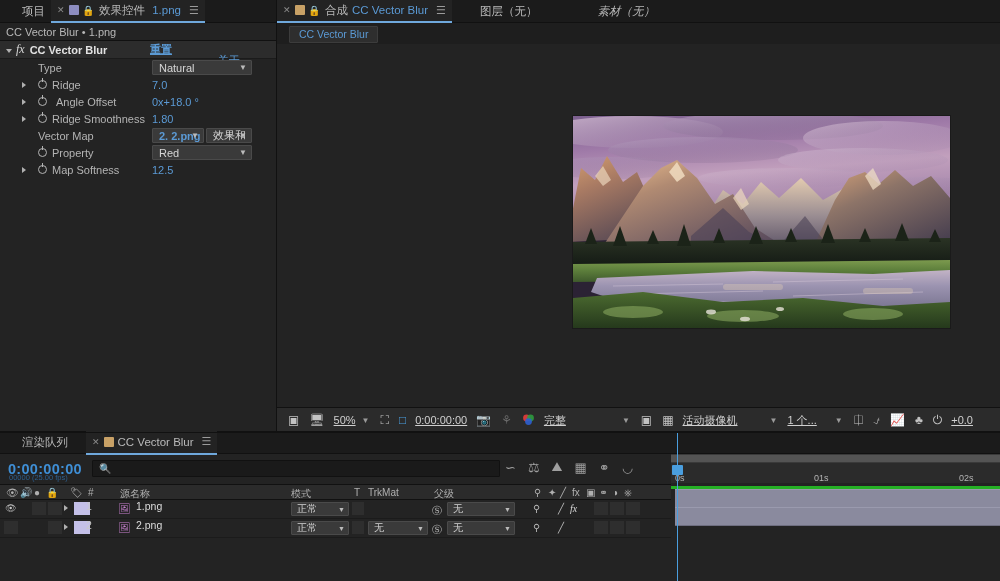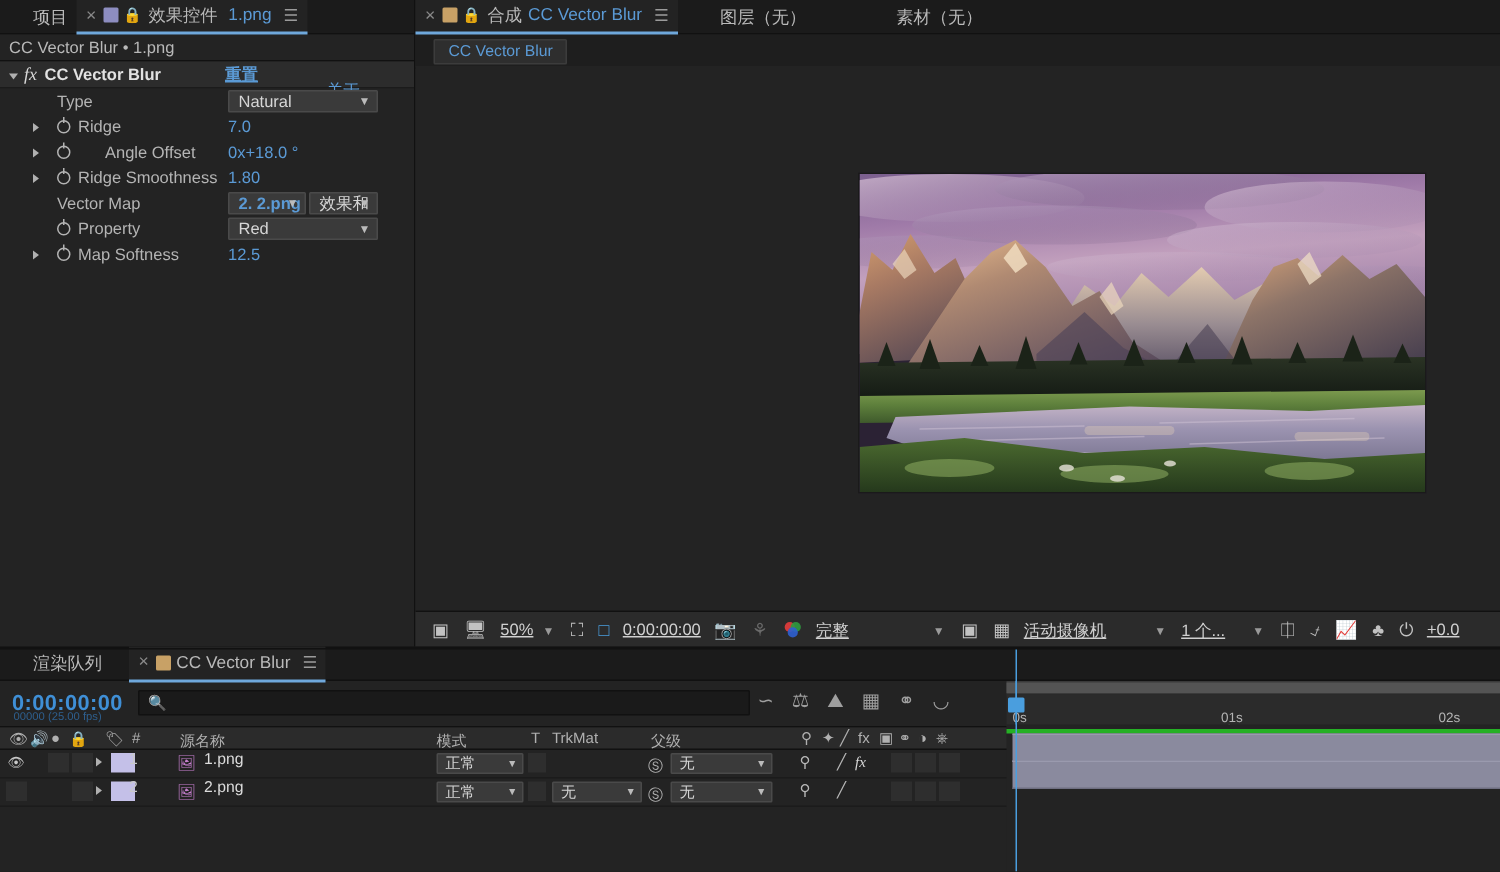--- a/index.html
+++ b/index.html
@@ -149,21 +149,21 @@
     <div class="prow">
       <span class="ptri"></span>
       <span class="stop" style="left:38px;top:4px;"></span>
       <span class="pname" style="left:52px;">Ridge</span>
       <span class="pval">7.0</span>
     </div>
 
     <div class="prow">
       <span class="ptri"></span>
       <span class="stop" style="left:38px;top:4px;"></span>
-      <span class="pname" style="left:70px;">Angle Offset</span>
+      <span class="pname" style="left:56px;">Angle Offset</span>
       <span class="pval">0x+18.0 °</span>
     </div>
 
     <div class="prow">
       <span class="ptri"></span>
       <span class="stop" style="left:38px;top:4px;"></span>
       <span class="pname" style="left:52px;">Ridge Smoothness</span>
       <span class="pval">1.80</span>
     </div>
 
@@ -205,21 +205,21 @@
         <span class="x">✕</span>
         <span class="chip" style="background:#c8a166;"></span>
         <span class="lock">🔒</span>
         <span>合成</span>
         <span class="blue">CC Vector Blur</span>
         <span class="hamb">☰</span>
       </div>
       <div class="tab" style="margin-left:22px;">
         <span>图层（无）</span>
       </div>
-      <div class="tab" style="margin-left:48px;">
+      <div class="tab" style="margin-left:48px;font-style:italic;">
         <span>素材（无）</span>
       </div>
     </div>
 
     <div class="comp-sub">
       <div class="crumb">CC Vector Blur</div>
     </div>
 
     <div class="viewer">
       <div class="photo">

